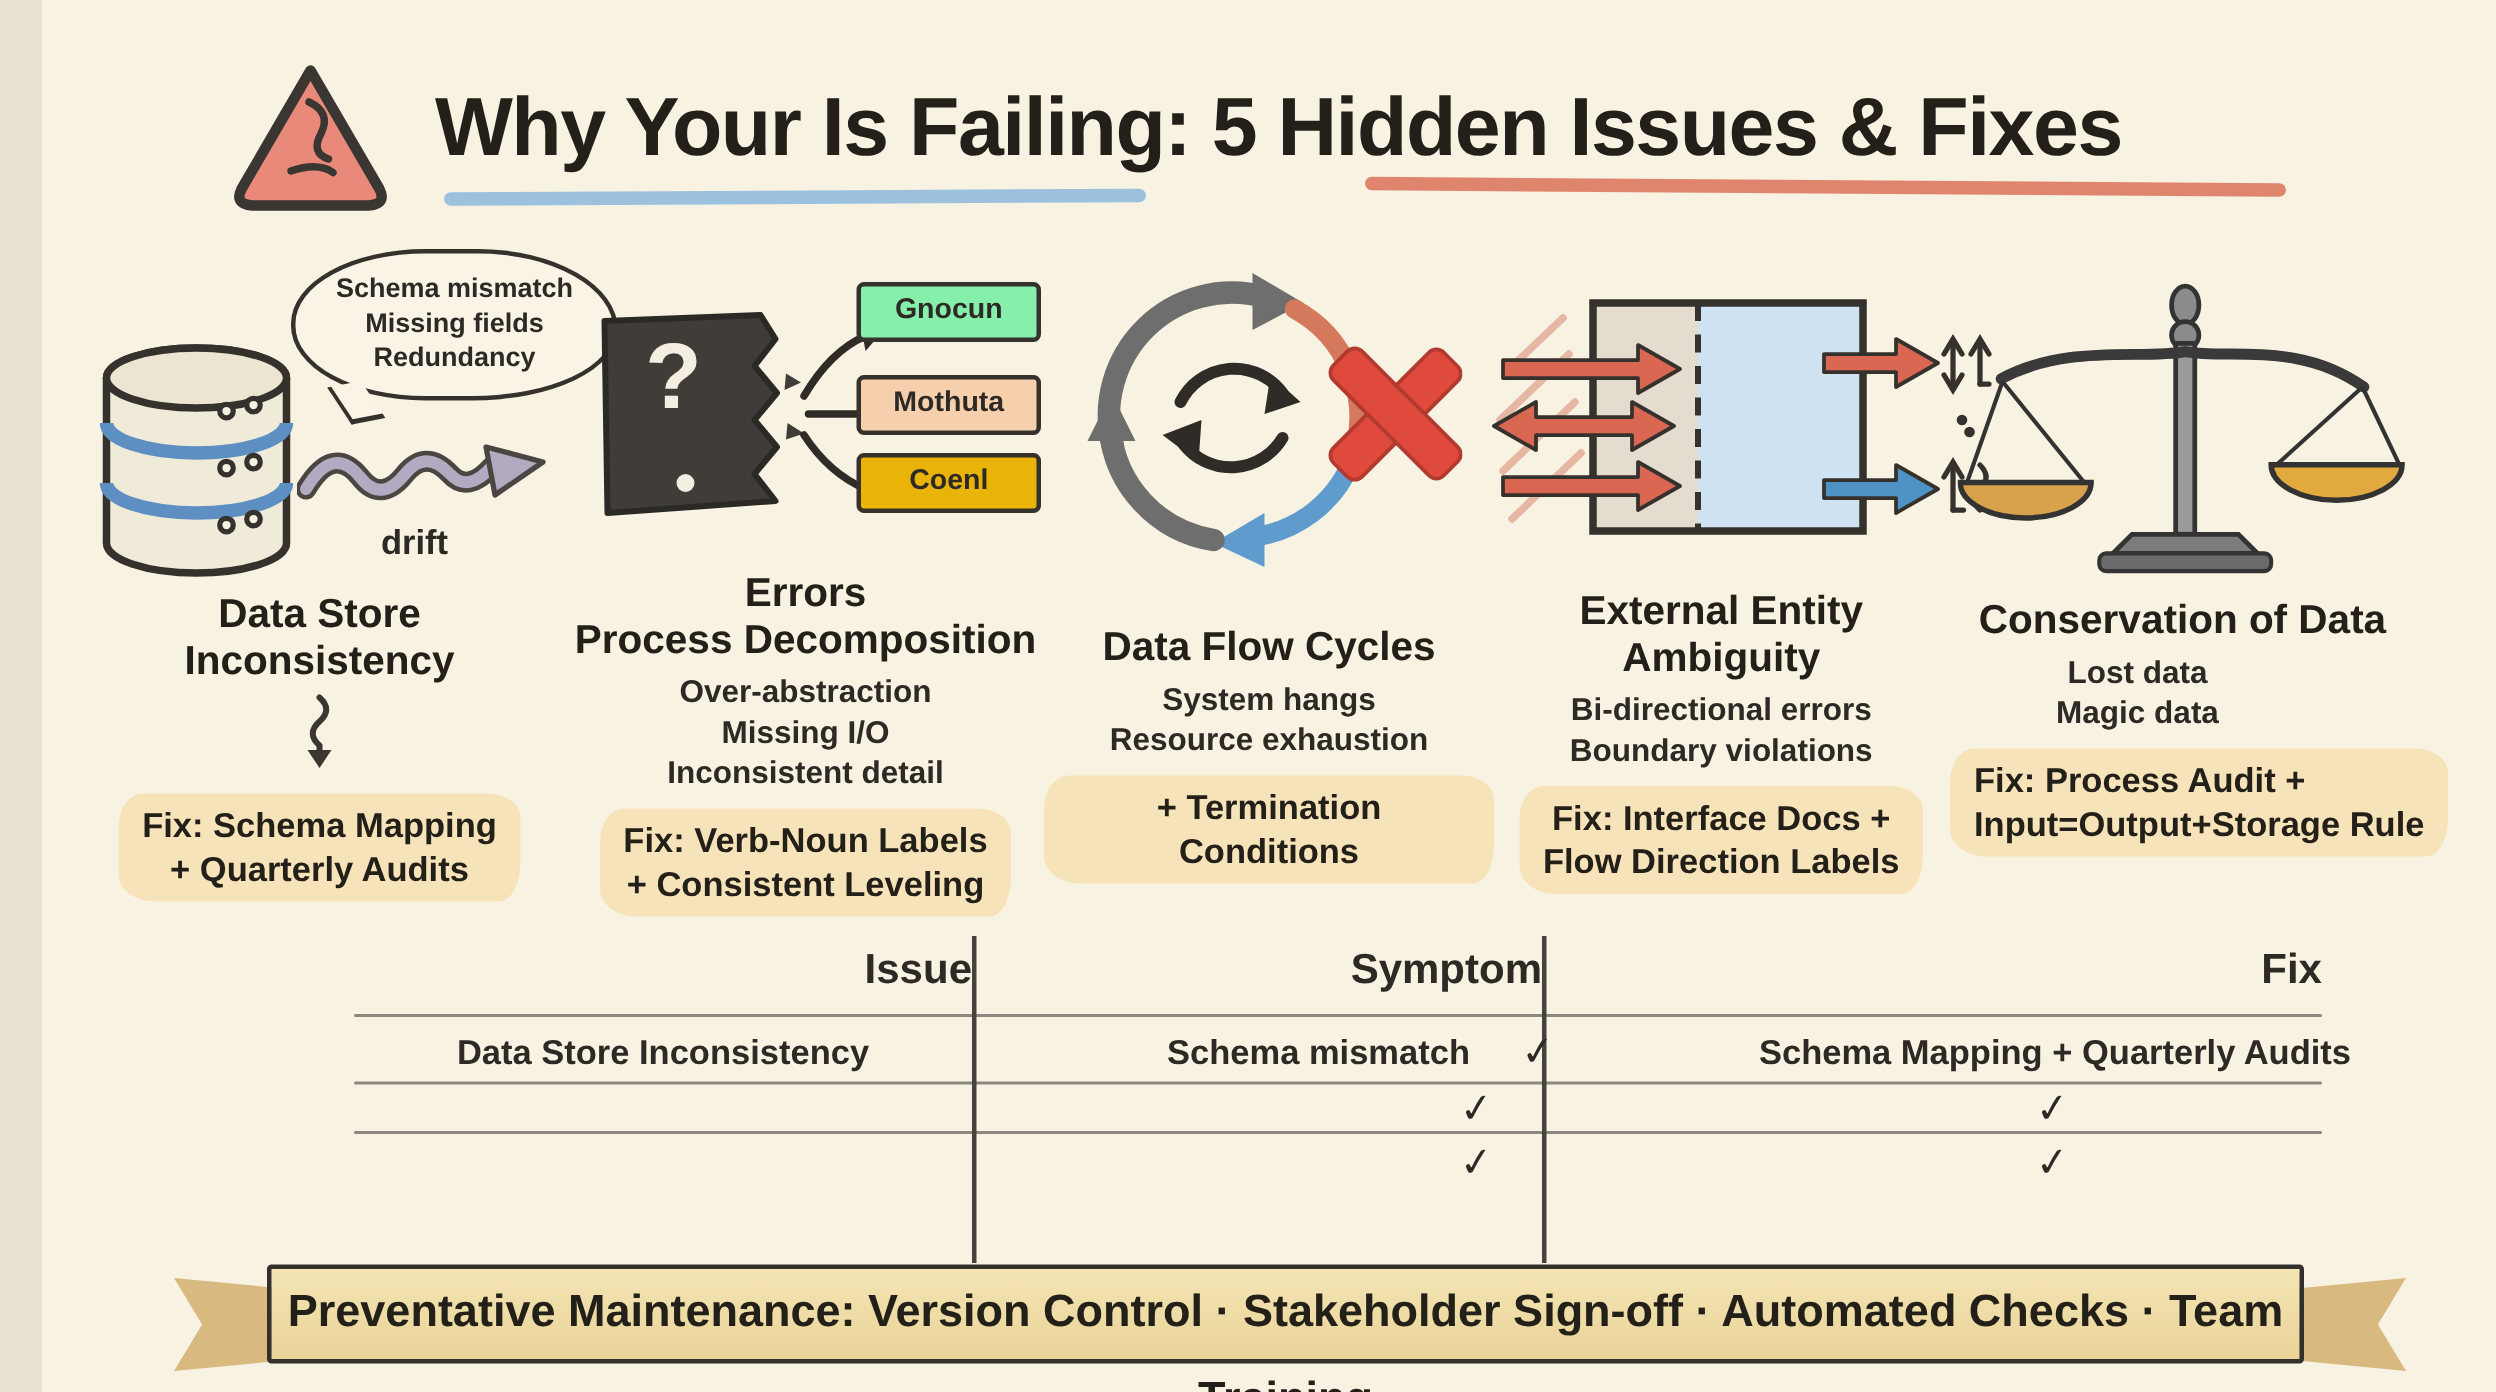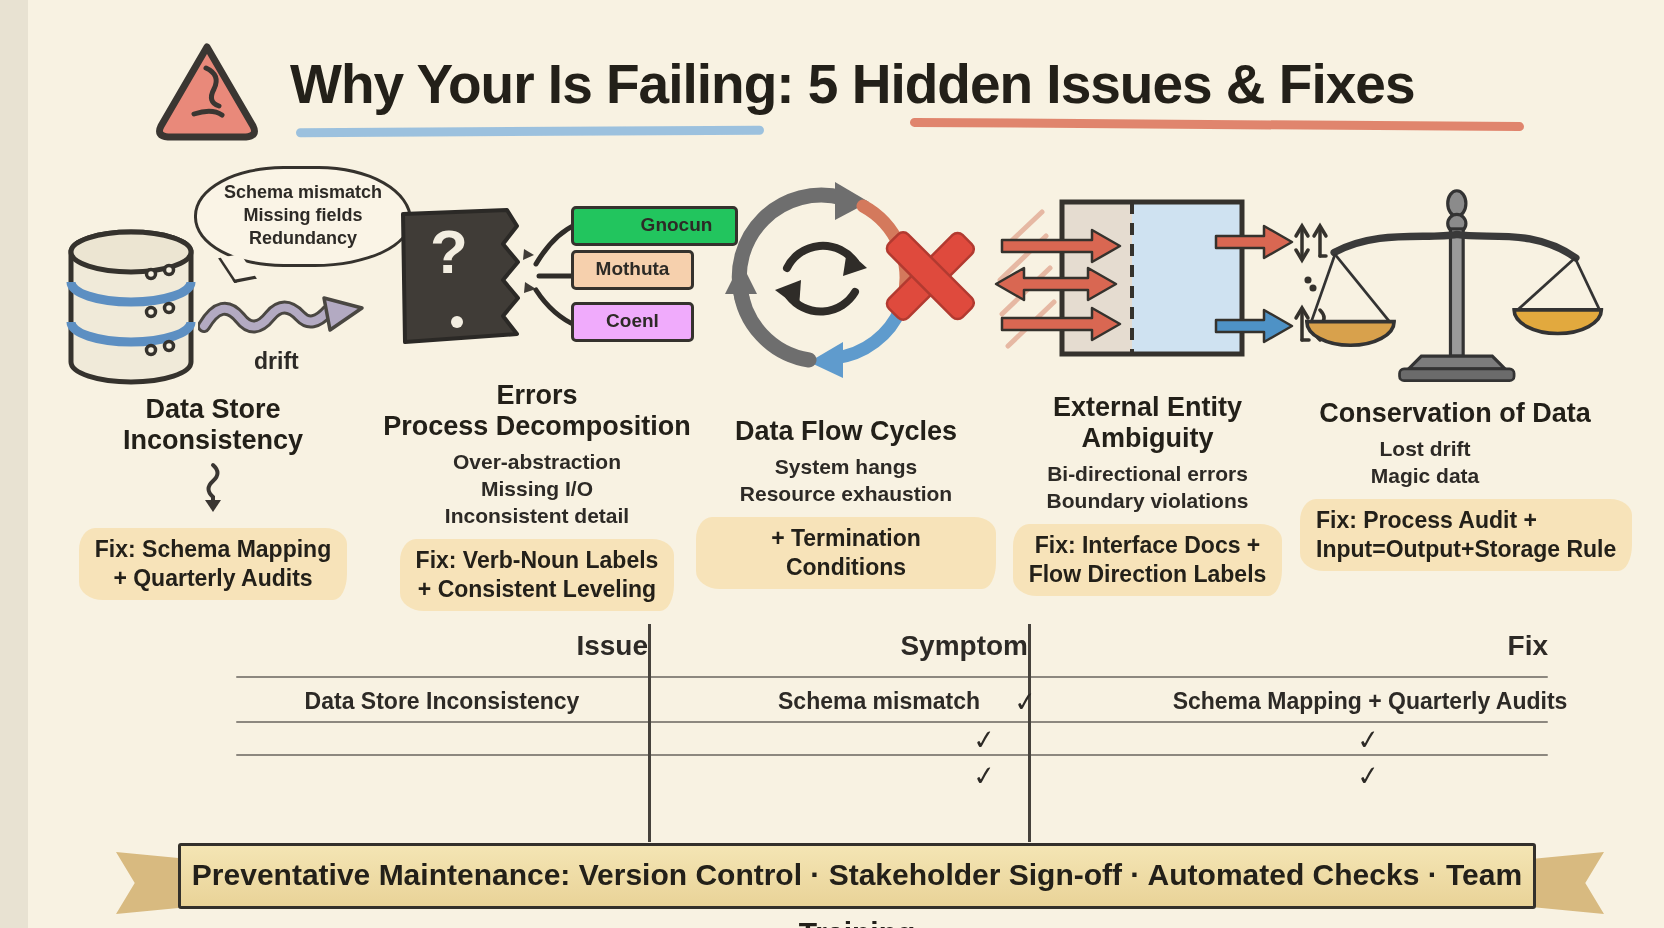--- a/index.html
+++ b/index.html
@@ -115,23 +115,23 @@
       <svg style="position:absolute;left:148px;top:28px" width="62" height="152" viewBox="0 0 62 152">
         <g fill="none" stroke="#2f2c28" stroke-width="5" stroke-linecap="round">
           <path d="M5,66 C18,44 32,32 46,26"></path>
           <path d="M8,78 H44"></path>
           <path d="M5,92 C18,112 32,122 46,128"></path>
         </g>
         <polygon points="42,14 60,20 46,36" fill="#2f2c28"></polygon>
         <polygon points="44,70 60,78 44,86" fill="#2f2c28"></polygon>
         <polygon points="46,118 60,132 42,138" fill="#2f2c28"></polygon>
       </svg>
-      <div class="pbox" style="top:36px;background:#22c55e;padding-left:44px;">Gnocun</div>
+      <div class="pbox" style="top:18px;background:#86efac;">Gnocun</div>
       <div class="pbox" style="top:80px;background:#f6d0ad;">Mothuta</div>
-      <div class="pbox" style="top:132px;background:#f0abfc;">Coenl</div>
+      <div class="pbox" style="top:132px;background:#eab308;">Coenl</div>
     </div>
     <div class="ctitle">
       <div>Errors</div>
       <div>Process Decomposition</div>
     </div>
     <div class="symptoms">
       <div>Over-abstraction</div>
       <div>Missing I/O</div>
       <div>Inconsistent detail</div>
     </div>
@@ -239,21 +239,21 @@
         <path d="M2,160 A48,26 0 0 0 98,160 Z" fill="#d8a14c" stroke="#333" stroke-width="4"></path>
         <path d="M230,147 A48,26 0 0 0 326,147 Z" fill="#e2a93e" stroke="#333" stroke-width="4"></path>
         <path d="M128,198 h78 l14,14 h-106 z" fill="#7c7c7c" stroke="#333" stroke-width="3.5"></path>
         <rect x="104" y="212" width="126" height="13" rx="5" fill="#6b6b6b" stroke="#333" stroke-width="3"></rect>
       </svg>
     </div>
     <div class="ctitle">
       <div>Conservation of Data</div>
     </div>
     <div class="symptoms" style="padding-right:60px;">
-      <div>Lost drift</div>
+      <div>Lost data</div>
       <div>Magic data</div>
     </div>
     <div class="fixwrap"><div class="fix" style="white-space:nowrap;text-align:left;">
       <div>Fix: Process Audit +</div>
       <div>Input=Output+Storage Rule</div>
     </div></div>
   </div>
 
   <div class="dtable">
     <div class="thead">

